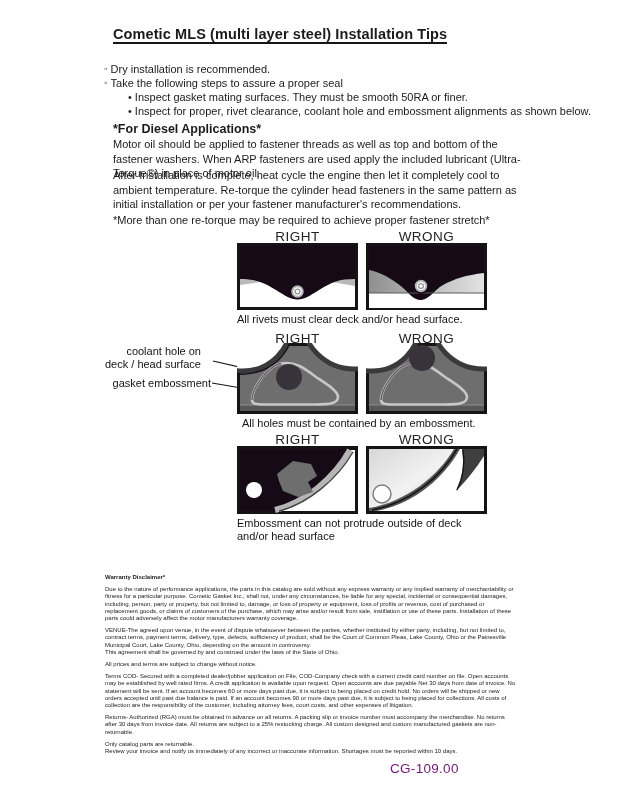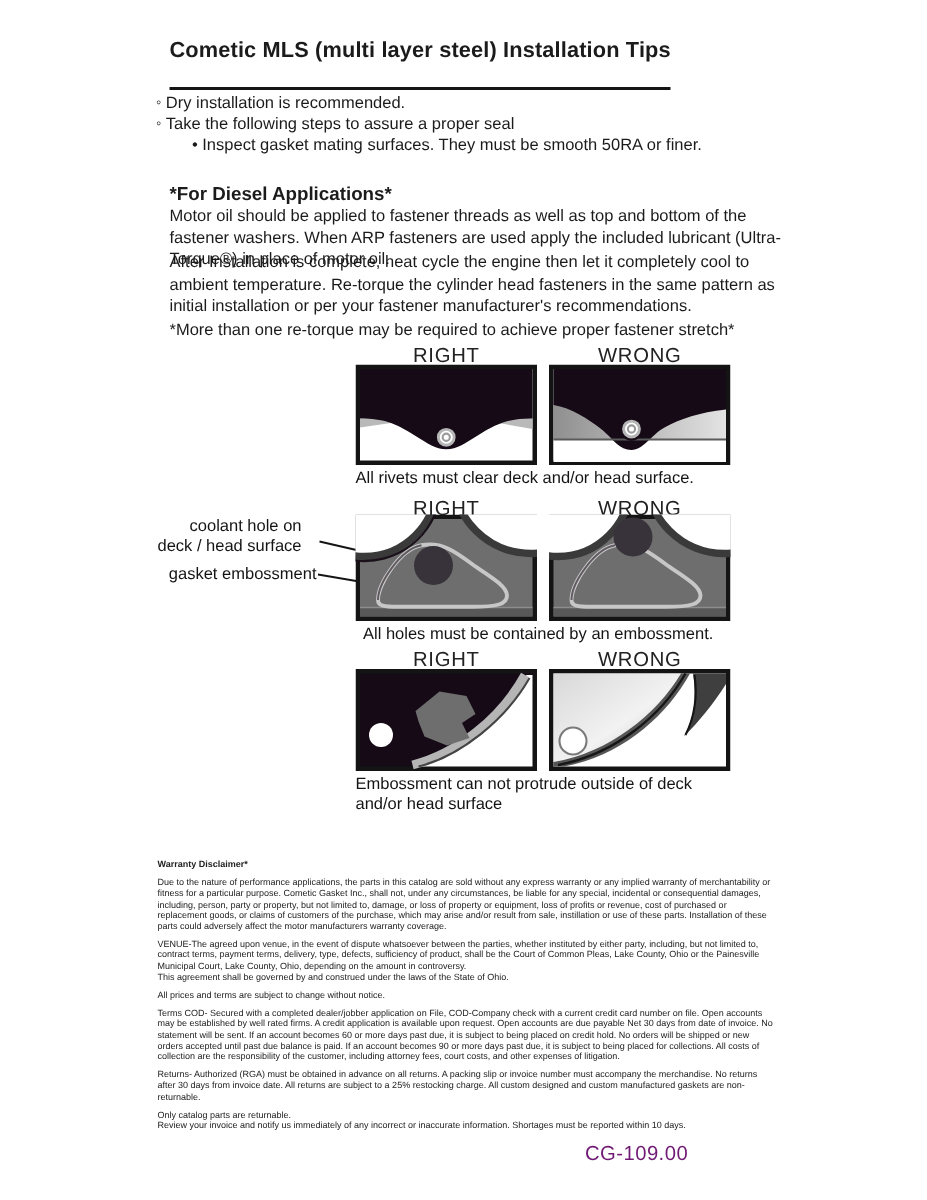--- a/index.html
+++ b/index.html
@@ -5,21 +5,21 @@
   * { margin:0; padding:0; box-sizing:border-box; }
   html,body { background:#e8e8e8; }
   #page {
     position:relative; width:618px; height:800px; background:#ffffff;
     font-family:"Liberation Sans", sans-serif; color:#1b1b1b; overflow:hidden;
     margin:0 auto;
   }
   .abs { position:absolute; }
   .doc-title {
     left:113px; top:26px; font-size:14.5px; font-weight:bold;
-    border-bottom:2px solid #151515; padding-bottom:16px; letter-spacing:.1px;
+    border-bottom:2px solid #151515; padding-bottom:0; letter-spacing:.1px;
   }
   .bullet-row { left:104px; font-size:11px; line-height:13px; white-space:nowrap; }
   .bullet-row .glyph { font-size:10px; margin-right:3px; position:relative; top:-1px; }
   .sub-row { left:128px; font-size:11px; line-height:13px; white-space:nowrap; }
   .sub-row .glyph { font-size:11px; margin-right:3px; }
   .sec-head { left:113px; font-size:12.5px; font-weight:bold; }
   .body-par { left:113px; width:424px; font-size:11px; line-height:14.6px; }
   .rw-title { width:121px; text-align:center; font-size:13.5px; font-weight:500; letter-spacing:.5px; color:#222; }
   .panel { width:121px; }
   .caption { font-size:11px; line-height:13px; color:#141414; }
@@ -37,20 +37,23 @@
   <div class="abs doc-title">Cometic MLS (multi layer steel) Installation Tips</div>
 
   <div class="abs bullet-row" style="top:63px;">
     <span class="glyph">◦</span><span>Dry installation is recommended.</span>
   </div>
   <div class="abs bullet-row" style="top:77px;">
     <span class="glyph">◦</span><span>Take the following steps to assure a proper seal</span>
   </div>
   <div class="abs sub-row" style="top:91px;">
     <span class="glyph">•</span><span>Inspect gasket mating surfaces.  They must be smooth 50RA or finer.</span>
+  </div>
+  <div class="abs sub-row" style="top:105px;">
+    <span class="glyph">•</span><span>Inspect for proper, rivet clearance, coolant hole and embossment alignments as shown below.</span>
   </div>
 
   <div class="abs body-par" style="top:137px;">Motor oil should be applied to fastener threads as well as top and bottom of the fastener washers. When ARP fasteners are used apply the included lubricant (Ultra-Torque®) in place of motor oil.</div>
   <div class="abs sec-head" style="top:122px;">*For Diesel Applications*</div>
   <div class="abs body-par" style="top:168px;">After Installation is complete, heat cycle the engine then let it completely cool to ambient temperature. Re-torque the cylinder head fasteners in the same pattern as initial installation or per your fastener manufacturer's recommendations.</div>
   <div class="abs body-par" style="top:213px;">*More than one re-torque may be required to achieve proper fastener stretch*</div>
 
   <div class="abs rw-title" style="left:237px; top:229px;">RIGHT</div>
   <div class="abs rw-title" style="left:366px; top:229px;">WRONG</div>
 

